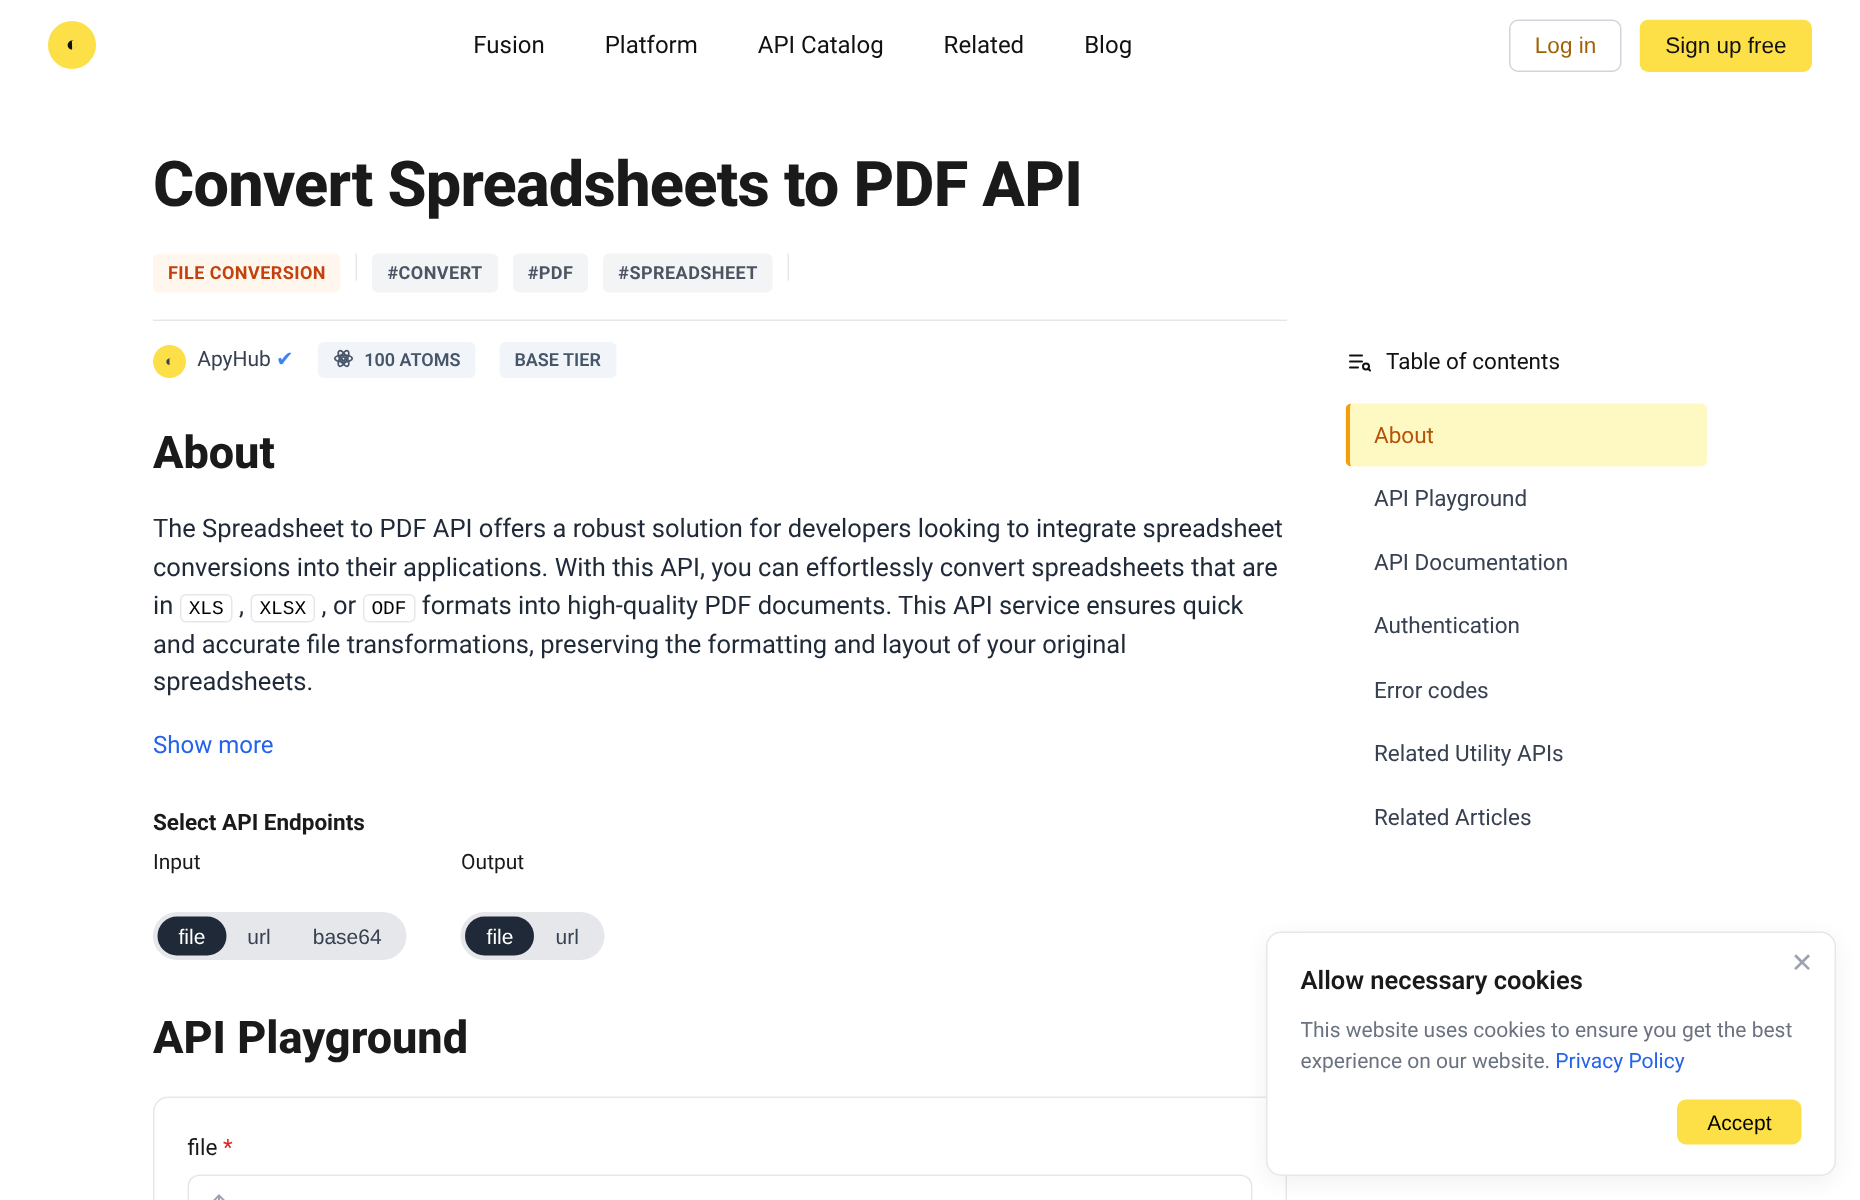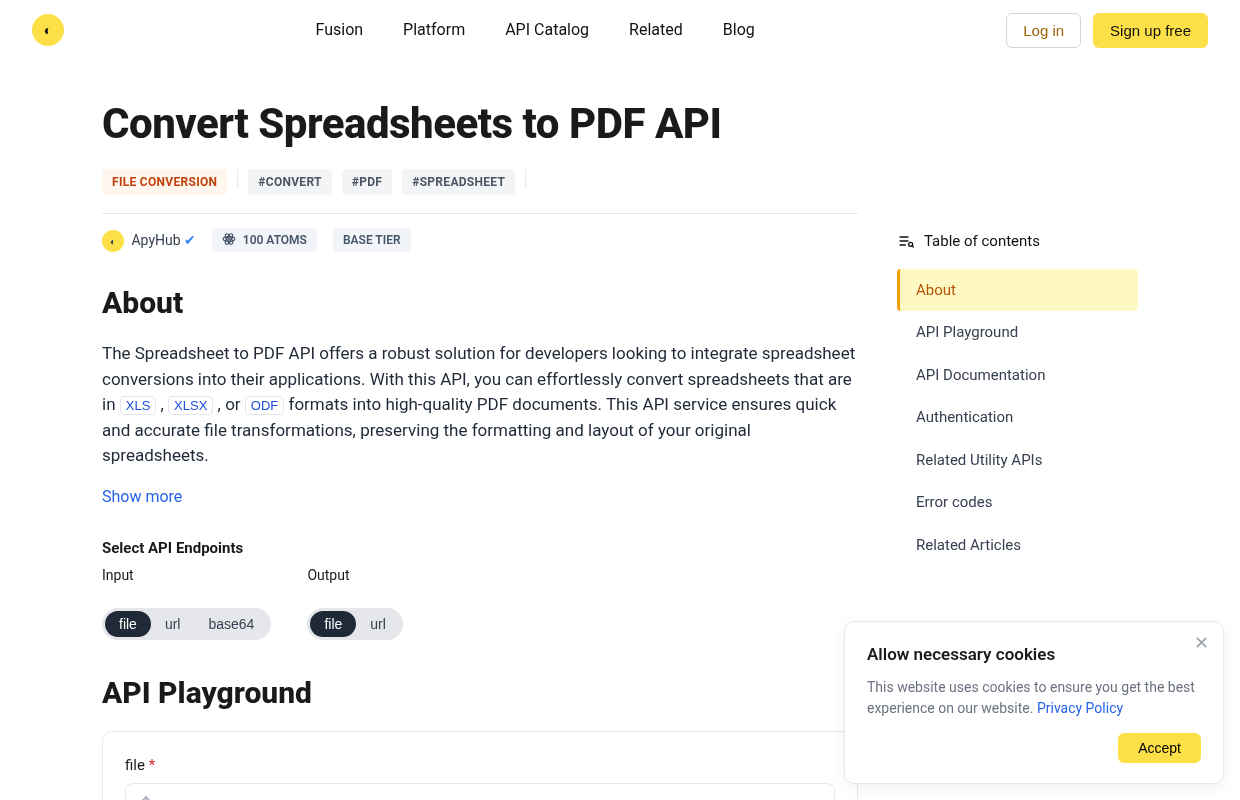--- a/index.html
+++ b/index.html
@@ -28,21 +28,21 @@
 .chip-gray{background:var(--chip);color:#4b5563}
 .vr{width:1px;height:18px;background:var(--border)}
 .hr{height:1px;background:var(--border);margin:2px 0 14px}
 .meta{display:flex;gap:16px;align-items:flex-end;font-size:14px;color:#374151;margin-bottom:28px}
 .meta .avatar{width:22px;height:22px;border-radius:50%;background:var(--yellow);display:inline-flex;align-items:center;justify-content:center;margin-right:4px;font-size:10px;font-weight:800}
 .verified{color:#3b82f6;font-size:14px}
 .badge{background:var(--badge);padding:3px 10px;border-radius:4px;font-size:12px;font-weight:600;color:#475569}
 .atoms-ico{display:inline-block;width:14px;height:14px;vertical-align:-2px;margin-right:4px}
 h2.sec{font-size:30px;font-weight:800;margin:6px 0 16px}
 .para{font-size:17px;color:#1f2937;margin:0 0 10px}
-code.tag{font-family:Liberation Sans, sans-serif;font-size:13px;background:#fff;border:1px solid var(--border);border-radius:4px;padding:1px 5px;color:#1d4ed8}
+code.tag{font-family:Liberation Mono, monospace;font-size:13px;background:#fff;border:1px solid var(--border);border-radius:4px;padding:1px 5px;color:#000000}
 .showmore{color:#2563eb;font-size:16px;cursor:pointer;margin:6px 0 18px;display:inline-block}
 .subhead{font-weight:700;font-size:15px;margin:10px 0 6px}
 .seg-row{display:flex;gap:36px;margin-bottom:30px}
 .seg-label{font-weight:400;font-size:14px;margin-bottom:22px}
 .seg{display:inline-flex;background:#e5e7eb;border-radius:999px;padding:3px}
 .seg button{border:none;background:transparent;padding:5px 14px;border-radius:999px;font-size:14px;color:#374151;cursor:pointer}
 .seg button.active{background:#1f2937;color:#fff}
 
 .pg{border:1px solid var(--border);border-radius:10px;padding:22px}
 .field-label{font-size:15px;margin-bottom:6px}
@@ -171,22 +171,22 @@
           <circle cx="19" cy="17" r="3"></circle>
           <line x1="21" y1="19" x2="23" y2="21"></line>
         </svg>
       <span>Table of contents</span>
     </div>
     <ul class="toc-list">
       <li class="toc-item active">About</li>
       <li class="toc-item">API Playground</li>
       <li class="toc-item">API Documentation</li>
       <li class="toc-item">Authentication</li>
+      <li class="toc-item">Error codes</li>
       <li class="toc-item">Related Utility APIs</li>
-      <li class="toc-item">Error codes</li>
       <li class="toc-item">Related Articles</li>
     </ul>
   </aside>
 </div>
 
 <div class="cookie">
   <span class="close">✕</span>
   <h3>Allow necessary cookies</h3>
   <p>
     <span>This website uses cookies to ensure you get the best experience on our website. </span>

